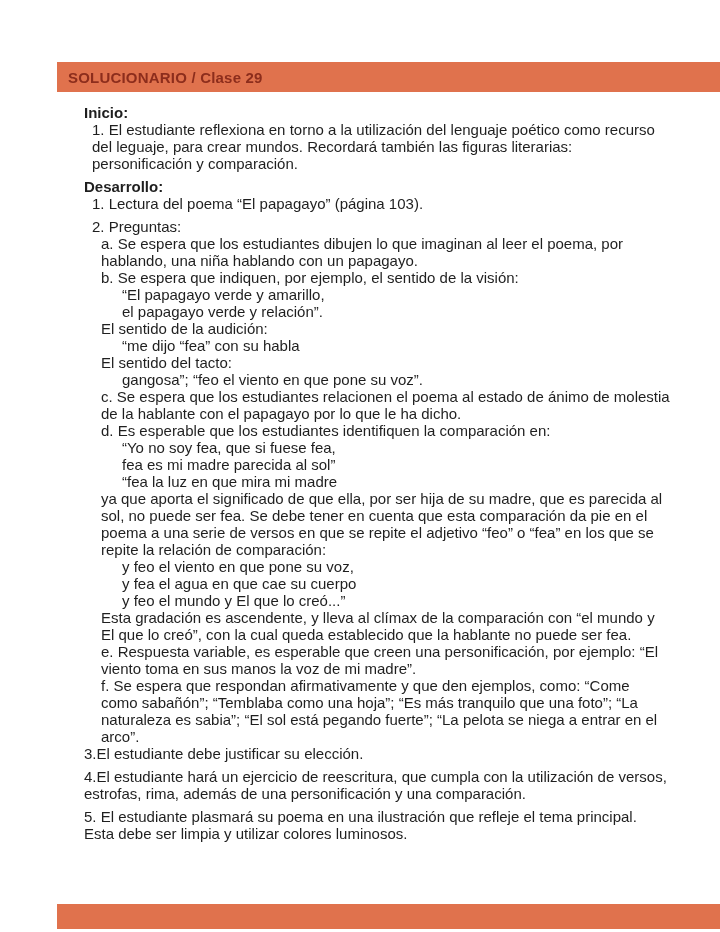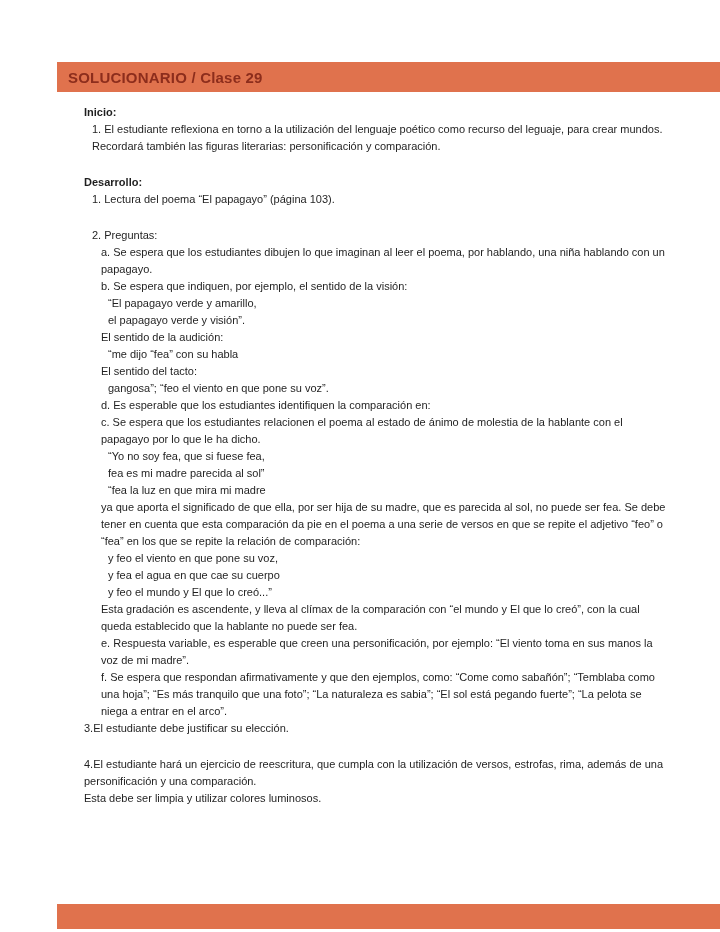--- a/index.html
+++ b/index.html
@@ -32,62 +32,63 @@
     letter-spacing:0.2px;
   }
   .bottombar{
     position:absolute;
     left:57px;right:0;top:904px;height:25px;
     background:var(--bar);
   }
   .content{
     position:absolute;
     left:84px;right:50px;top:104px;
-    font-size:11px;
+    font-size:15px;
     line-height:17px;
   }
   .blk{margin:0;}
   .h{font-weight:bold;}
   .i1{margin-left:8px;}
   .i2{margin-left:17px;}
-  .i3{margin-left:24px;}
-  .gap{margin-top:19px;}
+  .i3{margin-left:38px;}
+  .gap{margin-top:6px;}
   .gap-sm{}
 </style>
 </head>
 <body>
 
 <div class="topbar">
   <span class="topbar-title">SOLUCIONARIO / Clase 29</span>
 </div>
 
 <div class="content">
   <div class="blk h">Inicio:</div>
   <div class="blk i1">1. El estudiante reflexiona en torno a la utilización del lenguaje poético como recurso del leguaje, para crear mundos. Recordará también las figuras literarias: personificación y comparación.</div>
   <div class="blk h gap">Desarrollo:</div>
   <div class="blk i1">1. Lectura del poema “El papagayo” (página 103).</div>
   <div class="blk i1 gap">2. Preguntas:</div>
   <div class="blk i2">a. Se espera que los estudiantes dibujen lo que imaginan al leer el poema, por hablando, una niña hablando con un papagayo.</div>
   <div class="blk i2">b. Se espera que indiquen, por ejemplo, el sentido de la visión:</div>
   <div class="blk i3">“El papagayo verde y amarillo,</div>
-  <div class="blk i3">el papagayo verde y visión”.</div>
+  <div class="blk i3">el papagayo verde y relación”.</div>
   <div class="blk i2">El sentido de la audición:</div>
   <div class="blk i3">“me dijo “fea” con su habla</div>
   <div class="blk i2">El sentido del tacto:</div>
   <div class="blk i3">gangosa”; “feo el viento en que pone su voz”.</div>
+  <div class="blk i2">c. Se espera que los estudiantes relacionen el poema al estado de ánimo de molestia de la hablante con el papagayo por lo que le ha dicho.</div>
   <div class="blk i2">d. Es esperable que los estudiantes identifiquen la comparación en:</div>
-  <div class="blk i2">c. Se espera que los estudiantes relacionen el poema al estado de ánimo de molestia de la hablante con el papagayo por lo que le ha dicho.</div>
   <div class="blk i3">“Yo no soy fea, que si fuese fea,</div>
   <div class="blk i3">fea es mi madre parecida al sol”</div>
   <div class="blk i3">“fea la luz en que mira mi madre</div>
   <div class="blk i2">ya que aporta el significado de que ella, por ser hija de su madre, que es parecida al sol, no puede ser fea. Se debe tener en cuenta que esta comparación da pie en el poema a una serie de versos en que se repite el adjetivo “feo” o “fea” en los que se repite la relación de comparación:</div>
   <div class="blk i3">y feo el viento en que pone su voz,</div>
   <div class="blk i3">y fea el agua en que cae su cuerpo</div>
   <div class="blk i3">y feo el mundo y El que lo creó...”</div>
   <div class="blk i2">Esta gradación es ascendente, y lleva al clímax de la comparación con “el mundo y El que lo creó”, con la cual queda establecido que la hablante no puede ser fea.</div>
   <div class="blk i2">e. Respuesta variable, es esperable que creen una personificación, por ejemplo: “El viento toma en sus manos la voz de mi madre”.</div>
   <div class="blk i2">f. Se espera que respondan afirmativamente y que den ejemplos, como: “Come como sabañón”; “Temblaba como una hoja”; “Es más tranquilo que una foto”; “La naturaleza es sabia”; “El sol está pegando fuerte”; “La pelota se niega a entrar en el arco”.</div>
   <div class="blk gap-sm">3.El estudiante debe justificar su elección.</div>
   <div class="blk gap">4.El estudiante hará un ejercicio de reescritura, que cumpla con la utilización de versos, estrofas, rima, además de una personificación y una comparación.</div>
+  <div class="blk gap">5. El estudiante plasmará su poema en una ilustración que refleje el tema principal.</div>
   <div class="blk">Esta debe ser limpia y utilizar colores luminosos.</div>
 </div>
 
 <div class="bottombar"></div>
 
 </body></html>

